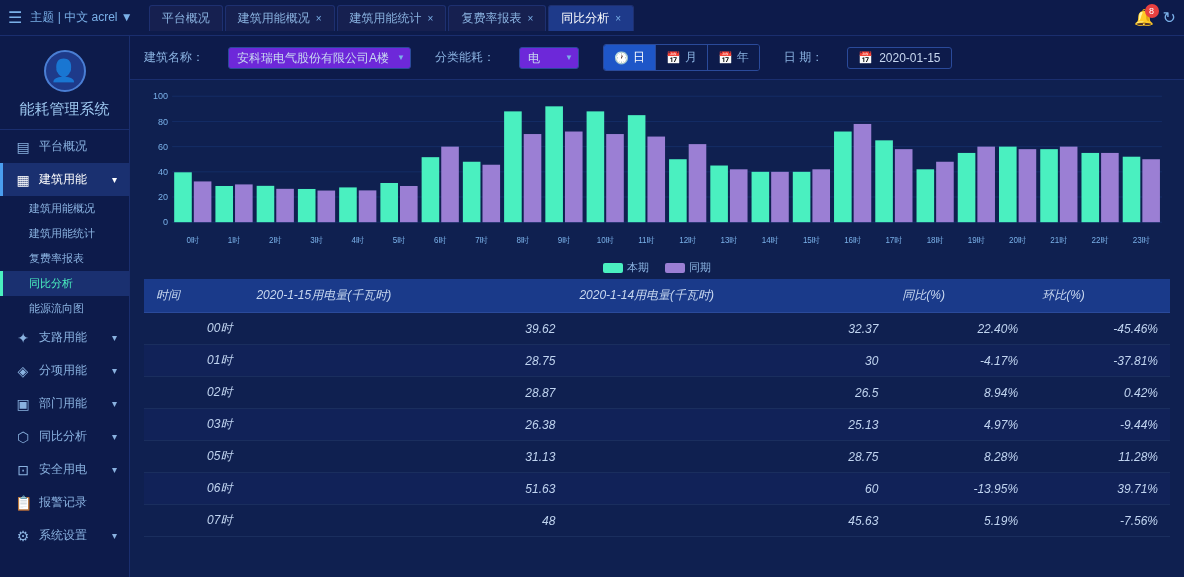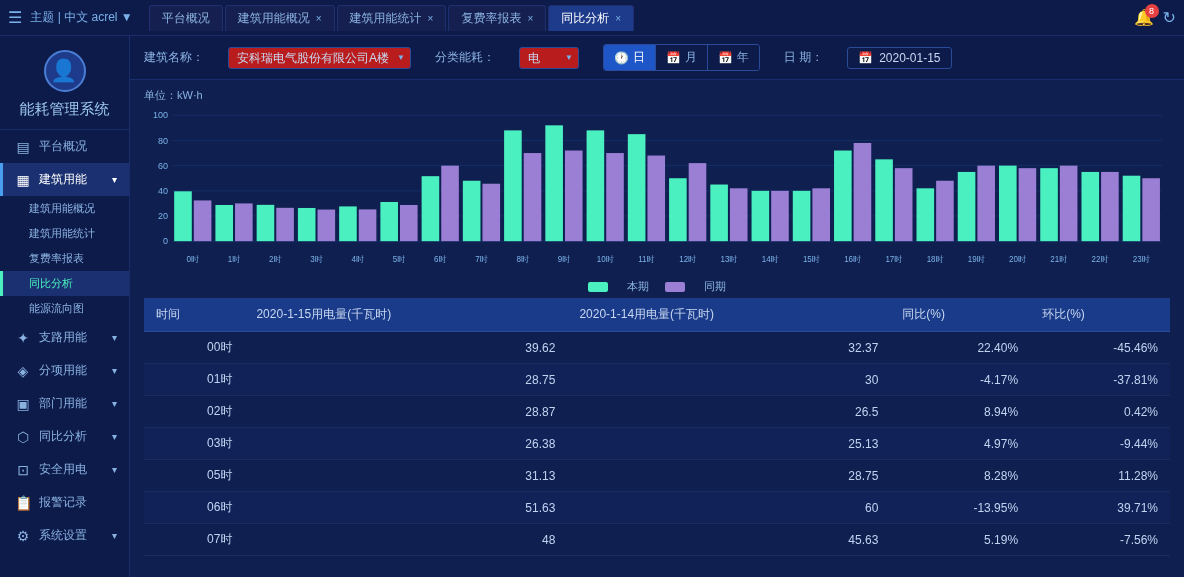--- a/index.html
+++ b/index.html
@@ -169,21 +169,21 @@
       background: #0d1b4b;
       padding: 8px 14px;
       display: flex;
       align-items: center;
       gap: 24px;
       border-bottom: 1px solid #1a2e6e;
       flex-wrap: nowrap;
     }
     .filter-label { color: #8ab2e0; font-size: 12px; white-space: nowrap; }
     .filter-select {
-      background: #b91c1c;
+      background: #6d28d9;
       border: 1px solid #2a4a9a;
       color: #c8d8f0;
       padding: 3px 20px 3px 8px;
       border-radius: 3px;
       font-size: 12px;
       appearance: none;
       cursor: pointer;
       min-width: 160px;
     }
     .filter-select-wrap {
@@ -252,35 +252,36 @@
     }
     .chart-legend {
       display: flex;
       gap: 16px;
       justify-content: center;
       margin-top: 2px;
     }
     .legend-item {
       display: flex;
       align-items: center;
-      gap: 19px;
+      gap: 4px;
       font-size: 11px;
       color: #8ab2e0;
     }
     .legend-color {
       width: 20px;
       height: 10px;
       border-radius: 2px;
     }
 
     
     .data-table-wrap {
       flex: 1;
       overflow-y: auto;
       padding: 0 14px 24px;
+      font-style: italic;
     }
     .data-table {
       width: 100%;
       border-collapse: collapse;
     }
     .data-table th {
       background: #1a3a8a;
       color: #c8d8f0;
       padding: 8px 12px;
       text-align: left;
@@ -407,21 +408,20 @@
           <button class="time-btn"><span>📅</span> 年</button>
         </div>
       <span class="filter-label">日 期：</span>
       <div class="date-picker">
         <span>📅</span>
         <span>2020-01-15</span>
       </div>
     </div>
 
     <div class="chart-area">
-      <div class="chart-unit">单位：kW·h</div>
       <div class="chart-container">
         <svg class="chart-svg" id="chart-svg" viewBox="0 0 1020 155" preserveAspectRatio="none">
 
         <line x1="28" x2="1012" y1="130" y2="130" stroke="#1a3a7a" stroke-width="0.5"></line>
             <text x="24" y="133" text-anchor="end" font-size="9" fill="#7ab0e8">0</text>
             <line x1="28" x2="1012" y1="105.6" y2="105.6" stroke="#1a3a7a" stroke-width="0.5"></line>
             <text x="24" y="108.6" text-anchor="end" font-size="9" fill="#7ab0e8">20</text>
             <line x1="28" x2="1012" y1="81.19999999999999" y2="81.19999999999999" stroke="#1a3a7a" stroke-width="0.5"></line>
             <text x="24" y="84.19999999999999" text-anchor="end" font-size="9" fill="#7ab0e8">40</text>
             <line x1="28" x2="1012" y1="56.8" y2="56.8" stroke="#1a3a7a" stroke-width="0.5"></line>

